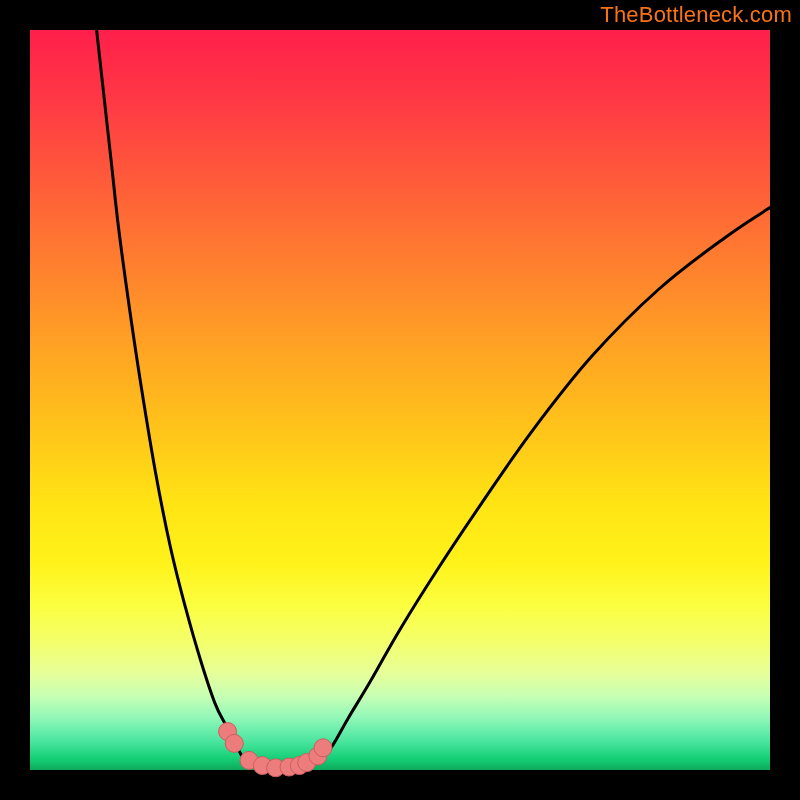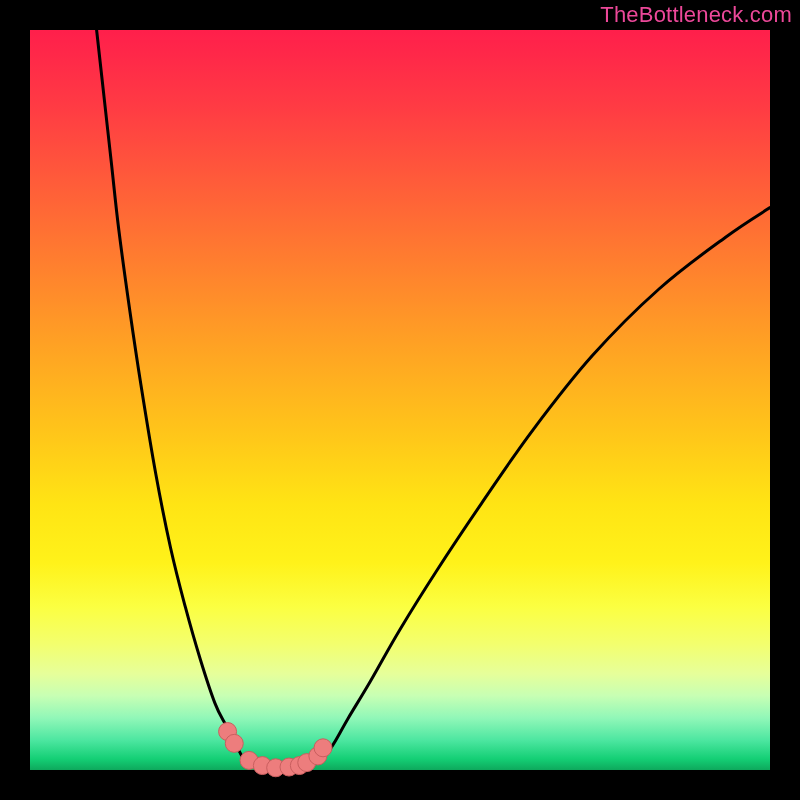--- a/index.html
+++ b/index.html
@@ -51,21 +51,21 @@
     left: 0;
     top: 0;
     width: 740px;
     height: 740px;
     overflow: visible;
   }
   .watermark {
     position: absolute;
     top: 2px;
     right: 8px;
-    color: #ec4899;
+    color: #f97316;
     font-size: 22px;
     font-weight: 500;
     letter-spacing: 0.2px;
     user-select: none;
   }
 </style>
 </head>
 <body>
 
 <div class="frame">

